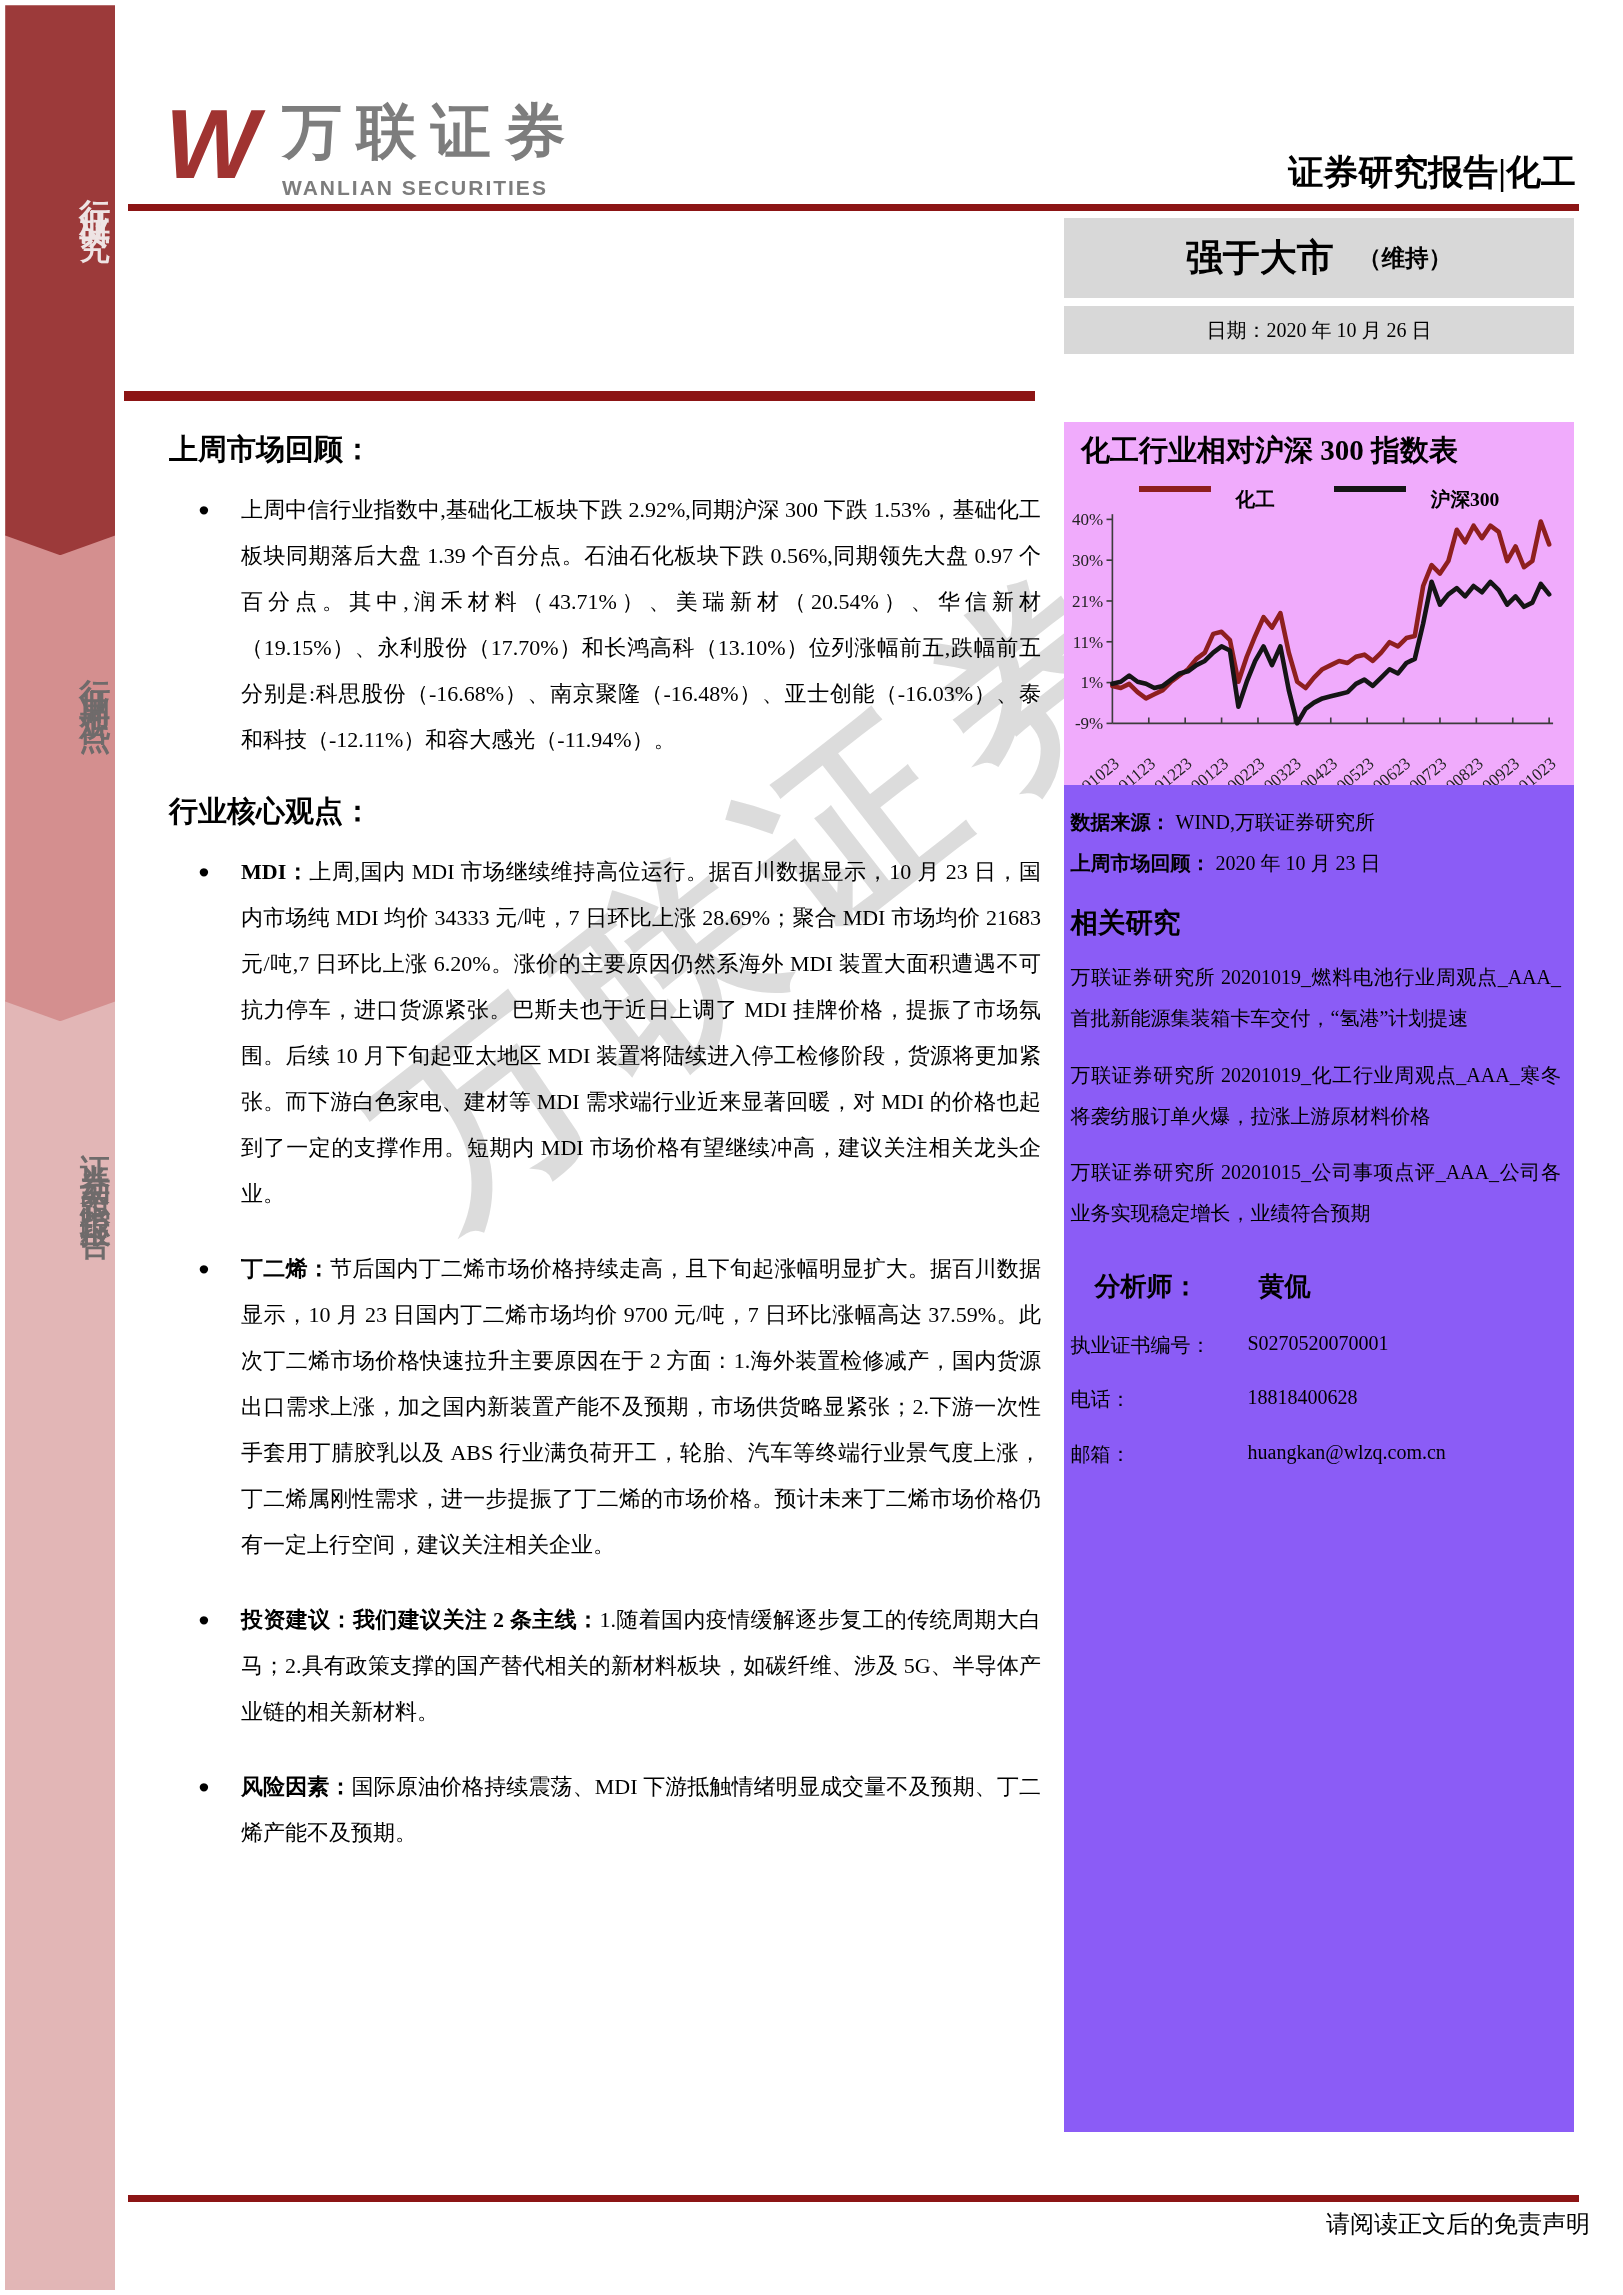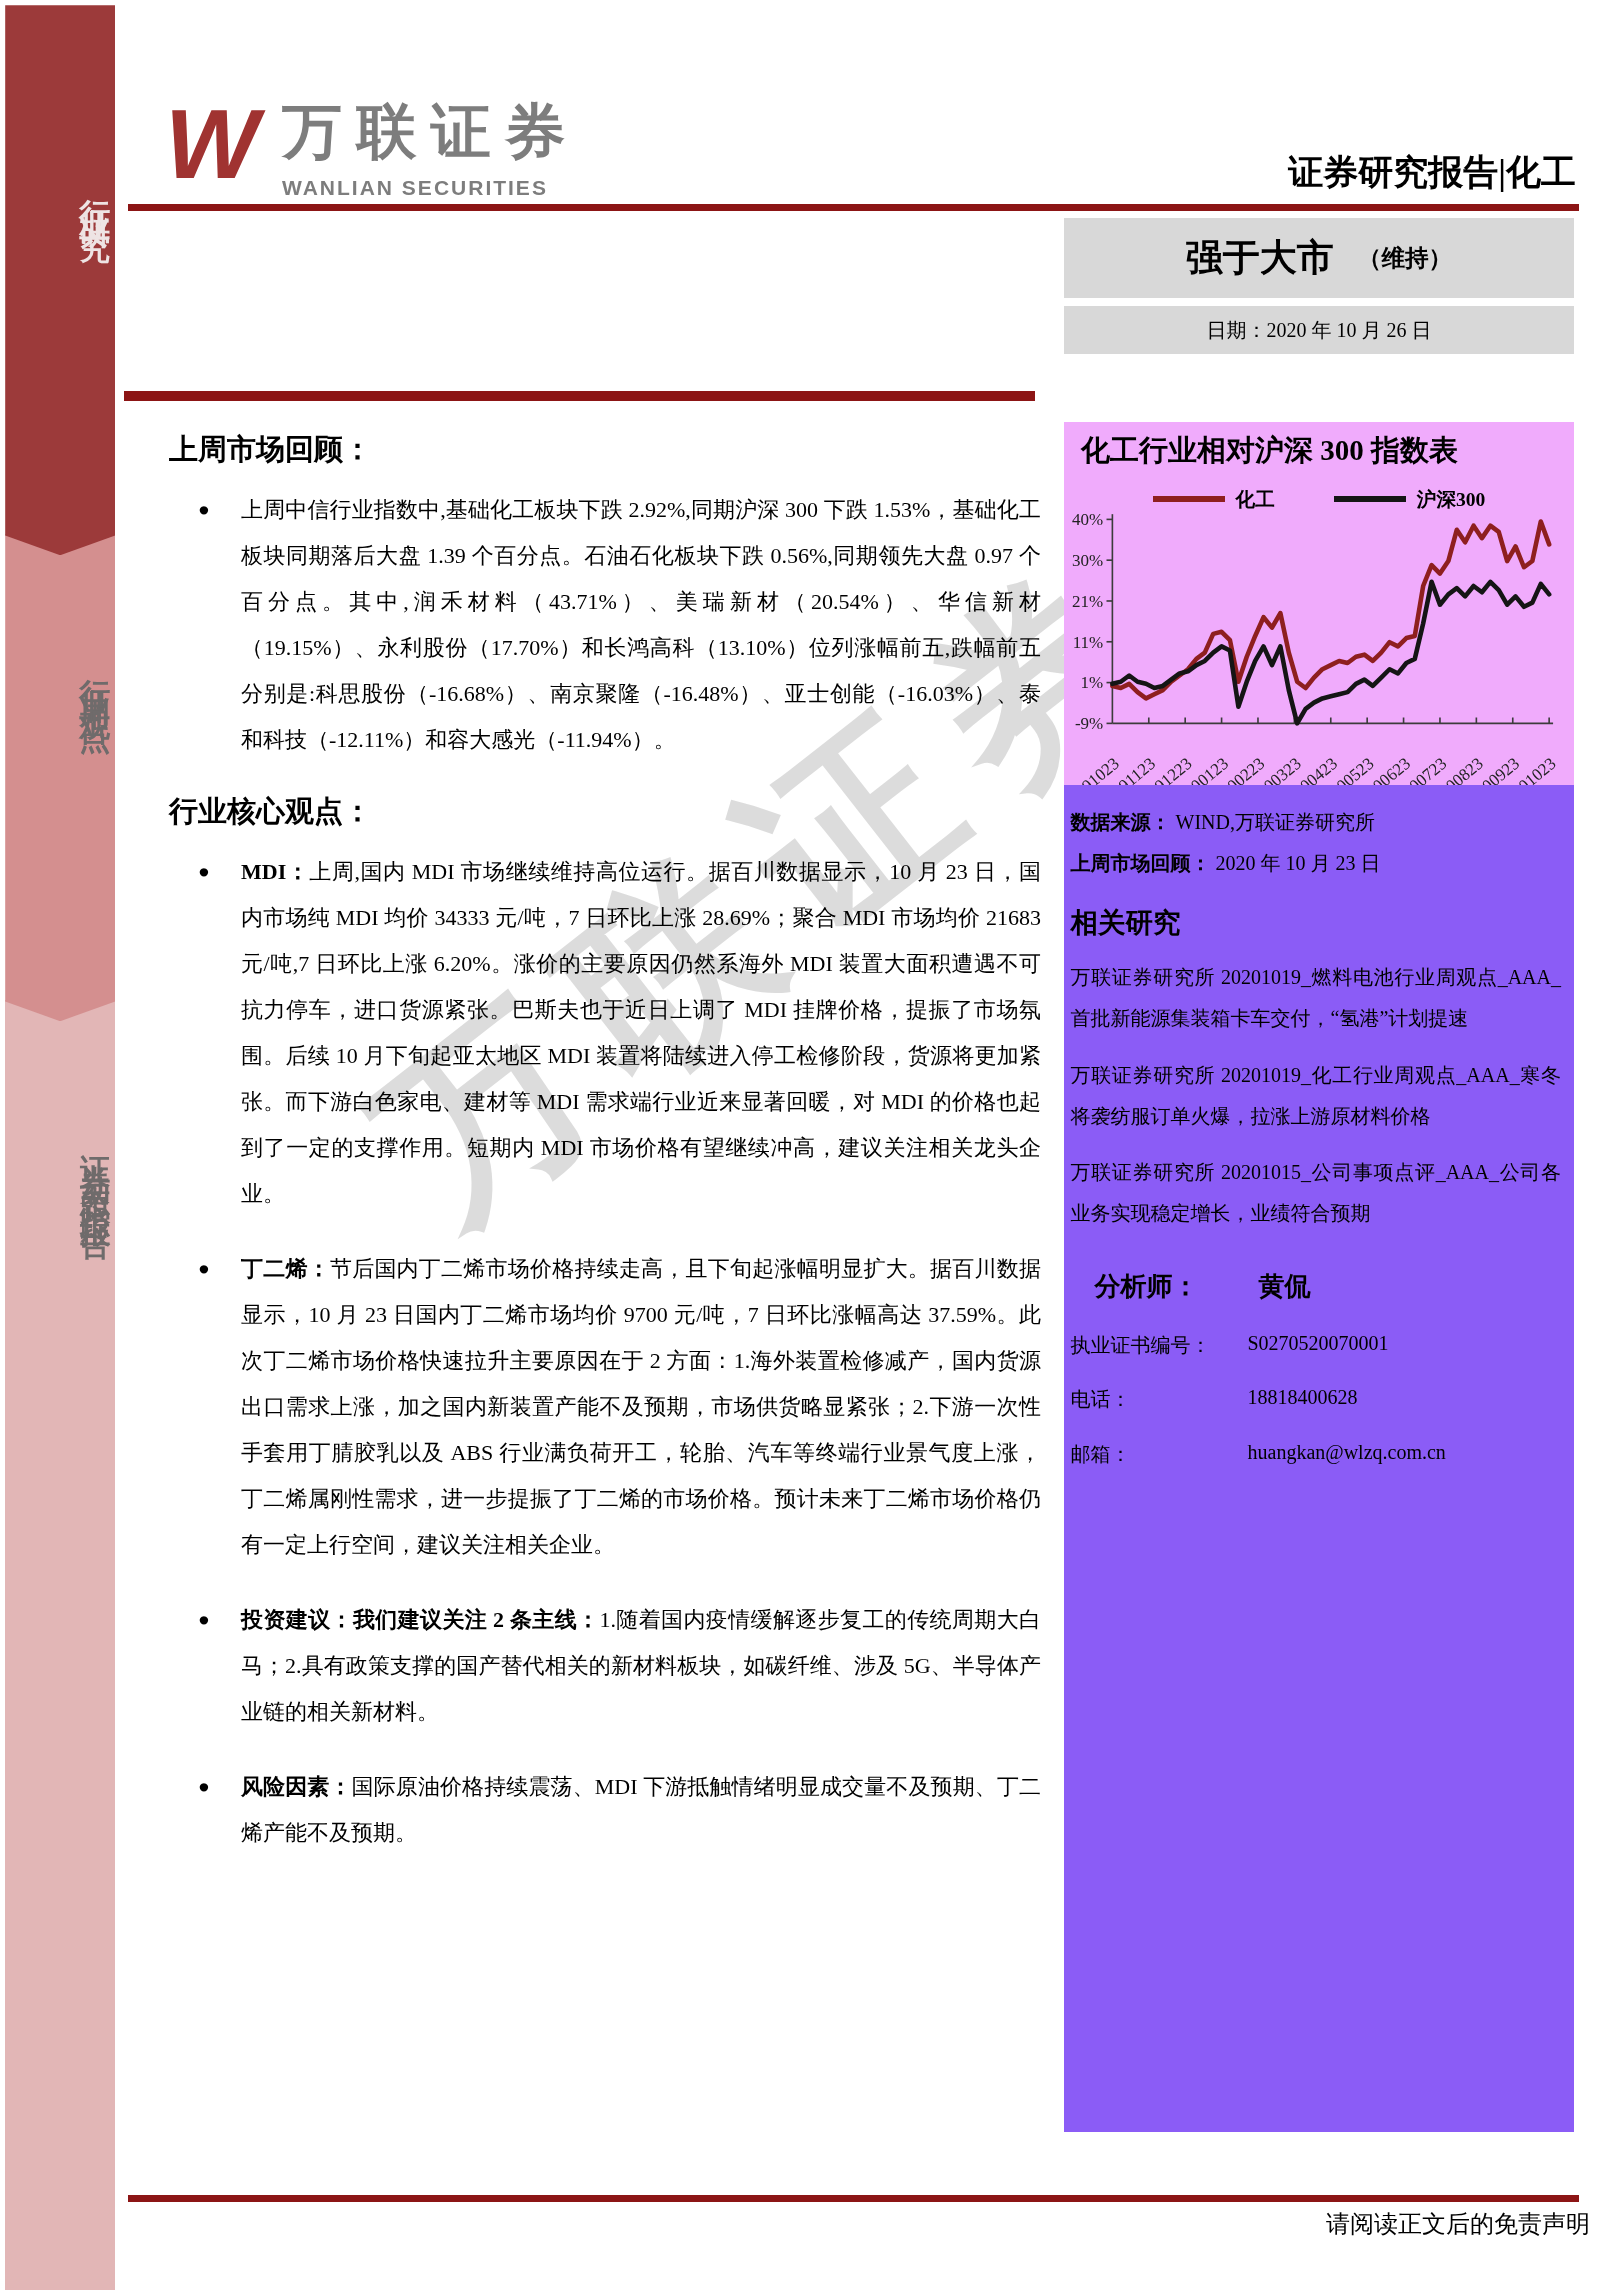--- a/index.html
+++ b/index.html
@@ -42,21 +42,21 @@
   .rating-a{position:absolute;left:1064px;top:218px;width:510px;height:80px;background:#d8d8d8;z-index:1;
             display:flex;align-items:center;justify-content:center;}
   .rating-main{font-size:37px;font-weight:900;}
   .rating-keep{font-size:23.6px;font-weight:bold;margin-left:24px;}
   .rating-b{position:absolute;left:1064px;top:306px;width:510px;height:48px;background:#d8d8d8;z-index:1;
             display:flex;align-items:center;justify-content:center;font-size:20px;}
   
   .chart-panel{position:absolute;left:1064px;top:422px;width:510px;height:363px;background:#f0abfc;z-index:1;}
   .chart-title{font-size:29px;font-weight:bold;padding:9.2px 0 0 17px;white-space:nowrap;}
   .chart-legend{display:flex;justify-content:center;gap:59px;margin-top:14.4px;font-size:19.6px;font-weight:bold;}
-  .lg-item{display:flex;align-items:center;gap:11px;}
+  .lg-item{display:flex;gap:25px;}
   .lg-swatch{display:inline-block;width:72px;height:6.5px;}
   .chart-svg{position:absolute;left:0;top:92px;width:510px;height:271px;}
   svg text.tick{font-size:26px;fill:#222;font-family:"Liberation Serif","DejaVu Serif",serif;}
   
   .info-panel{position:absolute;left:1064px;top:785px;width:510px;height:1347px;background:#8b5cf6;z-index:1;
               box-sizing:border-box;padding:11.8px 13px 0 6.5px;}
   .info-row{font-size:20px;margin-top:10.5px;line-height:1.5;}
   .info-row .lbl{font-weight:bold;}
   .related-heading{font-size:27.5px;font-weight:bold;margin-top:27.5px;}
   .related-list{list-style:none;margin:9.2px 0 0 0;padding:0;}

